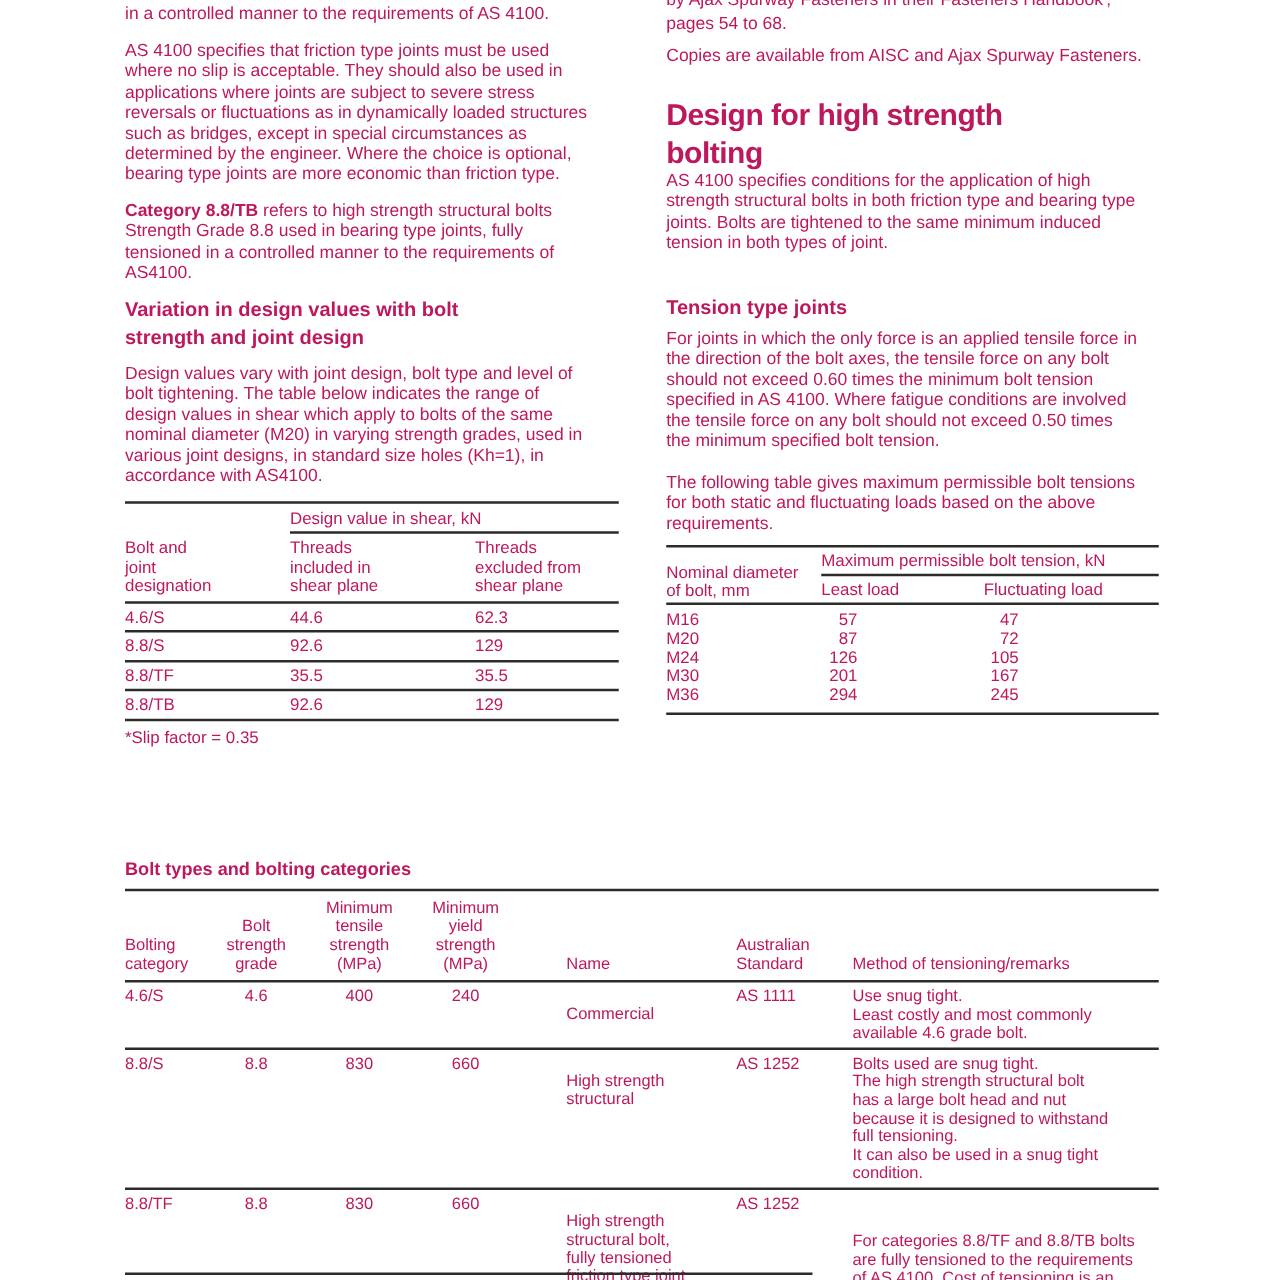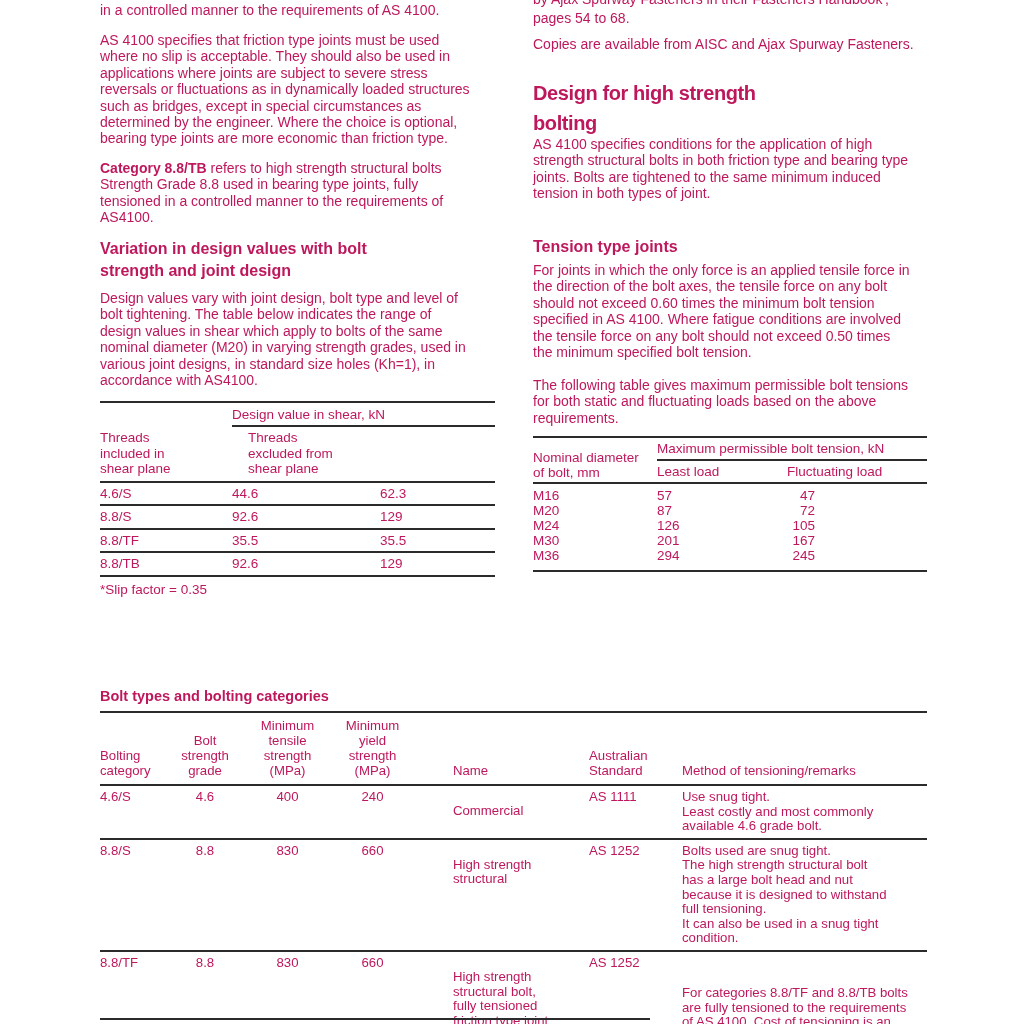--- a/index.html
+++ b/index.html
@@ -8,21 +8,21 @@
     background:#ffffff; overflow:hidden;
     font-family:"Liberation Sans", sans-serif; color:#be185d;
   }
   .col { position:absolute; top:0; }
   #leftcol  { left:100px; width:395px; }
   #rightcol { left:533px; width:394px; }
 
   .body-p { position:absolute; left:0; width:100%; margin:0;
             font-size:14px; line-height:16.4px; white-space:pre-line; }
   .h1 { position:absolute; left:0; width:100%; margin:0; font-weight:bold;
-        font-size:20px; line-height:30px; letter-spacing:-0.4px; white-space:pre-line; }
+        font-size:24px; line-height:30px; letter-spacing:-0.4px; white-space:pre-line; }
   .h2 { position:absolute; left:0; width:100%; margin:0; font-weight:bold;
         font-size:16px; line-height:22px; white-space:pre-line; }
   .bold { font-weight:bold; }
 
   .clip-line { position:absolute; left:0; top:-9px; width:100%; margin:0;
                font-size:14px; line-height:17px; white-space:nowrap; }
 
   
   .t1 { position:absolute; left:0; top:401px; width:395px;
         border-top:2.5px solid #2b2b2b; font-size:13.5px; }
@@ -41,21 +41,21 @@
         border-bottom:2.5px solid #2b2b2b; }
   .t2-span { margin-left:124px; padding:3px 0 2px; line-height:15.5px;
              border-bottom:2px solid #2b2b2b; }
   .t2-head { display:flex; padding:3px 0 3px 124px; line-height:15.5px;
              border-bottom:2.5px solid #2b2b2b; }
   .t2-c1abs { position:absolute; left:0; top:12px; width:124px;
               line-height:15px; white-space:pre-line; }
   .t2h2 { width:130px; } .t2h3 { width:140px; }
   .t2-rows { padding:4px 0 7px; }
   .t2-row { display:flex; line-height:15px; }
-  .t2r1 { width:124px; } .t2r2 { width:29px; }
+  .t2r1 { width:124px; } .t2r2 { width:29px; text-align:right; }
   .t2r3 { width:129px; text-align:right; }
 
   
   .bt { position:absolute; left:100px; top:688px; width:827px; font-size:13.2px; }
   .bt-title { font-size:14.5px; font-weight:bold; line-height:17px; margin-bottom:6px; }
   .bt-toprule { border-top:2.5px solid #2b2b2b; }
   .bt-head { display:flex; align-items:flex-end; padding:5px 0 6px;
              line-height:15px; border-bottom:2.5px solid #2b2b2b; white-space:pre-line; }
   .bt-row { display:flex; align-items:flex-start; padding:4px 0 4px;
             line-height:14.6px; white-space:pre-line; }
@@ -96,20 +96,23 @@
     <p class="body-p" style="top:290px;">Design values vary with joint design, bolt type and level of
 bolt tightening. The table below indicates the range of
 design values in shear which apply to bolts of the same
 nominal diameter (M20) in varying strength grades, used in
 various joint designs, in standard size holes (Kh=1), in
 accordance with AS4100.</p>
 
     <div class="t1">
       <div class="t1-span">Design value in shear, kN</div>
       <div class="t1-head">
+        <span class="t1c1">Bolt and
+joint
+designation</span>
         <span class="t1c2">Threads
 included in
 shear plane</span>
         <span class="t1c3">Threads
 excluded from
 shear plane</span>
       </div>
       <div class="t1-row">
         <span class="t1c1">4.6/S</span>
         <span class="t1c2">44.6</span>

